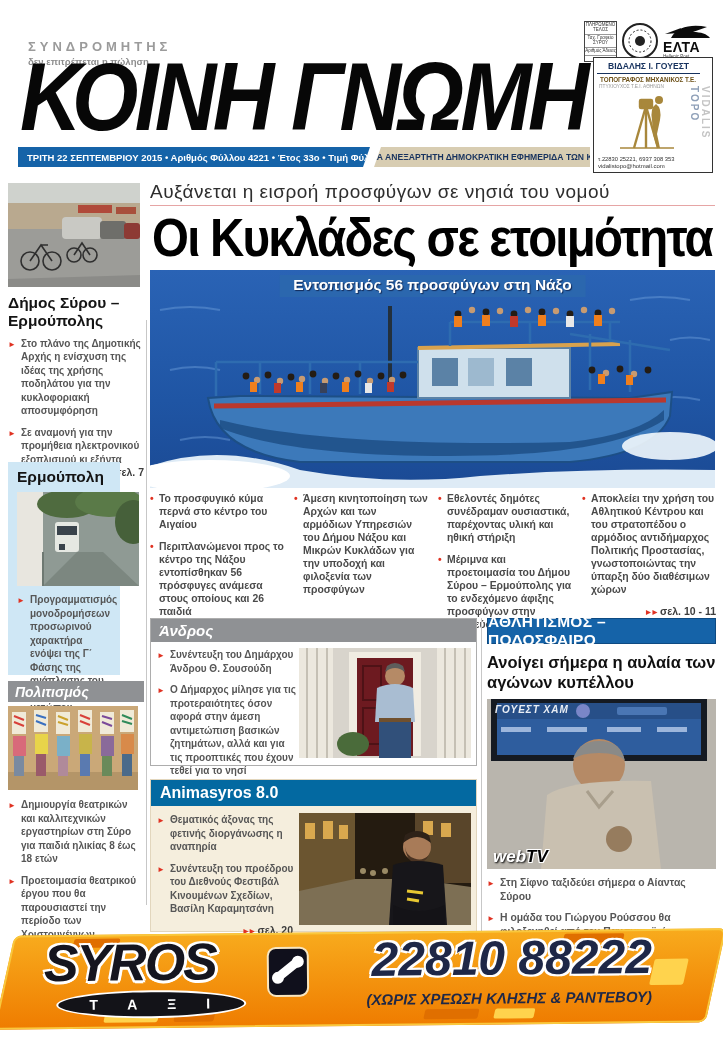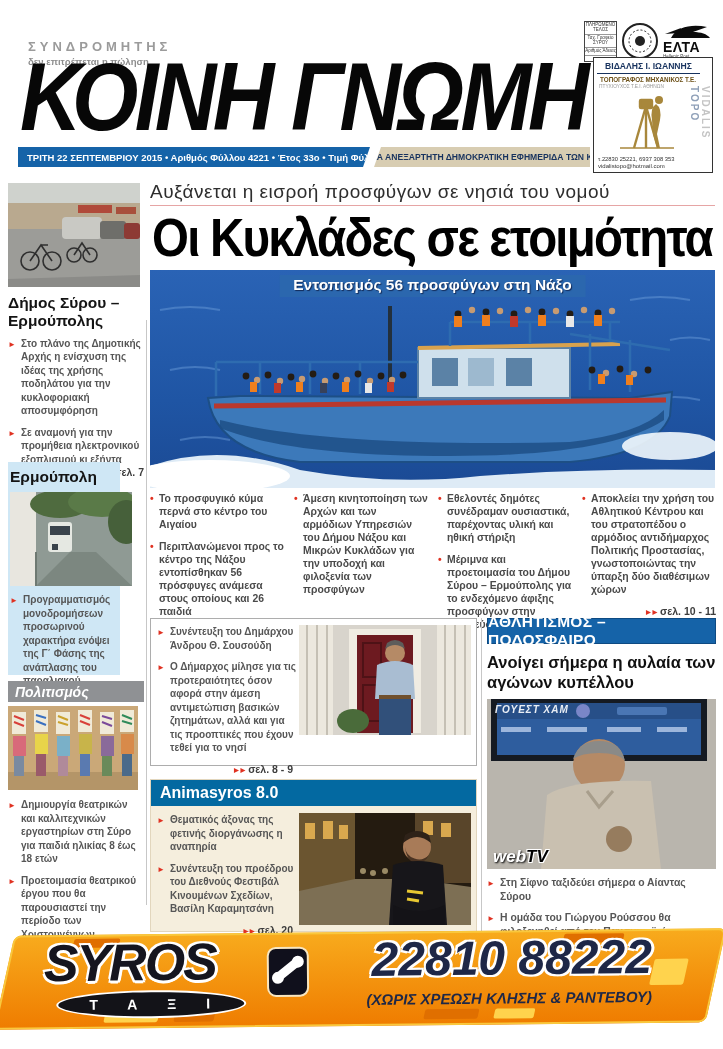--- a/index.html
+++ b/index.html
@@ -50,21 +50,21 @@
   .lb .dot{position:absolute;left:0;top:0;color:#e03222;font-weight:bold;}
   .refline{text-align:right;font-size:10.5px;font-weight:bold;color:#3d3d3d;}
   .refline .tri{color:#e03222;font-size:8.5px;letter-spacing:-2px;margin-right:3px;}
   
   .vdiv{position:absolute;width:1px;background:#c7c7c7;}
   #sb{position:absolute;left:8px;top:183px;width:136px;}
   .sb-photo{width:132px;height:104px;display:block;}
   #sb .t1{font-size:15.5px;font-weight:bold;color:#141414;line-height:1.18;margin:7px 0 6px;}
   .sbul{position:relative;padding-left:13px;font-size:10px;line-height:13.5px;color:#565656;font-weight:600;margin-bottom:8px;}
   .sbul .tri{position:absolute;left:0;top:1px;color:#e03222;font-size:8px;}
-  #ermbox{position:absolute;left:8px;top:462px;width:112px;height:213px;background:#cfe7f5;box-sizing:border-box;padding:6px 2px;}
+  #ermbox{position:absolute;left:8px;top:462px;width:112px;height:213px;background:#cfe7f5;box-sizing:border-box;padding:6px 9px;}
   #ermbox .t1{font-size:15.5px;font-weight:bold;color:#141414;margin:0 0 6px;}
   #politbar{position:absolute;left:8px;top:681px;width:136px;height:21px;background:#8f9194;color:#fff;
       font-size:14px;font-weight:bold;font-style:italic;display:flex;align-items:center;padding-left:7px;box-sizing:border-box;}
   #politbox{position:absolute;left:8px;top:706px;width:136px;}
   
   #andros{position:absolute;left:150px;top:618px;width:327px;height:148px;border:1px solid #adadad;background:#fff;box-sizing:border-box;}
   #andros .hdr{height:23px;background:#8f9194;color:#fff;font-size:15px;font-weight:bold;font-style:italic;display:flex;align-items:center;padding-left:8px;}
   #andros .body{display:flex;padding:6px 5px 0 6px;}
   #andros .col{width:142px;}
   #anima{position:absolute;left:150px;top:779px;width:327px;height:153px;background:#f5eedd;box-sizing:border-box;border:1px solid #e2d6bd;}
@@ -133,21 +133,21 @@
   <svg id="masthead" width="575" height="100" viewBox="0 0 575 100">
     <text x="2" y="84" font-family="Liberation Sans, sans-serif" font-size="96" font-weight="bold" font-style="italic" letter-spacing="-4" textLength="566" lengthAdjust="spacingAndGlyphs" fill="#070707">ΚΟΙΝΗ ΓΝΩΜΗ</text>
   </svg>
 
   <div id="datebar">
     <div class="blue">ΤΡΙΤΗ 22 ΣΕΠΤΕΜΒΡΙΟΥ 2015 • Αριθμός Φύλλου 4221 • Έτος 33ο • Τιμή Φύλλου 0,50€</div>
     <div class="beige">ΗΜΕΡΗΣΙΑ ΑΝΕΞΑΡΤΗΤΗ ΔΗΜΟΚΡΑΤΙΚΗ ΕΦΗΜΕΡΙΔΑ ΤΩΝ ΚΥΚΛΑΔΩΝ</div>
   </div>
 
   <div id="topoad">
-    <div class="nm">ΒΙΔΑΛΗΣ Ι. ΙΩΑΝΝΗΣ</div>
+    <div class="nm">ΒΙΔΑΛΗΣ Ι. ΓΟΥΕΣΤ</div>
     <div class="jb">ΤΟΠΟΓΡΑΦΟΣ ΜΗΧΑΝΙΚΟΣ Τ.Ε.</div>
     <div class="dg">ΠΤΥΧΙΟΥΧΟΣ Τ.Ε.Ι. ΑΘΗΝΩΝ</div>
     <svg width="62" height="62" viewBox="0 0 62 62">
       <g stroke="#a8873b" stroke-width="2.4" fill="#a8873b">
         <line x1="30" y1="16" x2="18" y2="58"></line>
           <line x1="30" y1="16" x2="30" y2="58"></line>
           <line x1="30" y1="16" x2="42" y2="58"></line>
         <rect x="24" y="10" width="12" height="8" rx="1"></rect>
         <circle cx="43" cy="10" r="4" stroke="none"></circle>
         <path d="M40,14 Q46,18 44,30 L41,44 L44,58 L41,58 L37,44 L36,30 Q34,18 40,14 Z" stroke="none"></path>
@@ -384,20 +384,23 @@
         <rect x="113" y="28" width="13" height="20" fill="#d88a4a"></rect>
           <rect x="114" y="48" width="10" height="22" fill="#4a6a8a"></rect>
       </g>
     </svg>
     <div class="sbul" style="margin-top:8px;"><span class="tri">►</span><span>Δημιουργία θεατρικών και καλλιτεχνικών εργαστηρίων στη Σύρο για παιδιά ηλικίας 8 έως 18 ετών</span></div>
     <div class="sbul"><span class="tri">►</span><span>Προετοιμασία θεατρικού έργου που θα παρουσιαστεί την περίοδο των Χριστουγέννων</span></div>
     <div class="refline"><span class="tri">►►</span><span>σελ. 6</span></div>
   </div>
 
   <div id="andros">
+    <div class="hdr">
+        <span>Άνδρος</span>
+      </div>
     <div class="body">
       <div class="col">
         <div class="sbul"><span class="tri">►</span><span>Συνέντευξη του Δημάρχου Άνδρου Θ. Σουσούδη</span></div>
         <div class="sbul"><span class="tri">►</span><span>Ο Δήμαρχος μίλησε για τις προτεραιότητες όσον αφορά στην άμεση αντιμετώπιση βασικών ζητημάτων, αλλά και για τις προοπτικές που έχουν τεθεί για το νησί</span></div>
         <div class="refline" style="margin-right:6px;"><span class="tri">►►</span><span>σελ. 8 - 9</span></div>
       </div>
       <svg width="172" height="110" viewBox="0 0 172 110">
         <rect width="172" height="110" fill="#d8d4cc"></rect>
         <g fill="#ece8de">
             <rect width="34" height="110"></rect>

